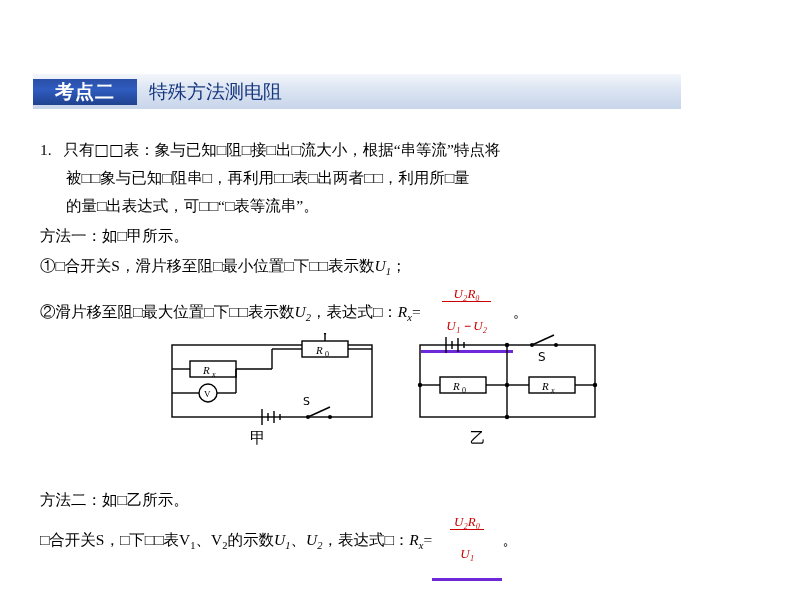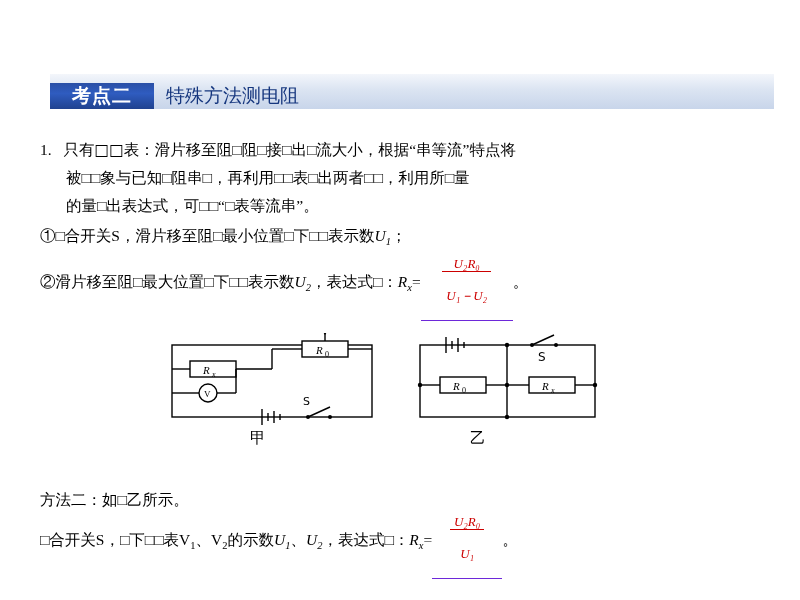--- a/index.html
+++ b/index.html
@@ -17,26 +17,26 @@
   }
   .page {
     position: absolute;
     left: 0; top: 0;
     width: 800px; height: 600px;
   }
 
   
   .banner {
     position: absolute;
-    left: 50px;
+    left: 33px;
     top: 74px;
-    width: 724px;
+    width: 648px;
     height: 35px;
     display: flex;
-    align-items: flex-end;
+    align-items: center;
     background: linear-gradient(to bottom, #f3f6fb 0%, #dbe4f2 45%, #c8d5ea 100%);
   }
   .banner-tag {
     width: 104px;
     background: linear-gradient(to bottom, #2a4fa6 0%, #2f5cc0 40%, #20428f 100%);
     color: #ffffff;
     font-weight: bold;
     font-size: 19px;
     letter-spacing: 1px;
     display: flex;
@@ -103,21 +103,21 @@
   .frac .den {
     display: block;
     font-size: 13px;
     line-height: 15px;
     border-top: 1.3px solid #cc0000;
     padding: 16px 4px;
   }
   .ans-wrap {
     display: inline-block;
     position: relative;
-    border-bottom: 1px solid #6d28d9;
+    border-bottom: 3px solid #6d28d9;
     min-width: 92px;
     text-align: center;
     line-height: 16px;
     vertical-align: -6px;
   }
 
   
   .figures {
     position: absolute;
     left: 40px;
@@ -140,25 +140,26 @@
 
   <div class="banner">
     <div class="banner-tag">考点二</div>
     <div class="banner-title">特殊方法测电阻</div>
   </div>
 
   <div class="body-text">
 
     <div class="para p1">
       <span>1.</span>
-      <span style="display:inline-block;width:8px"></span><span class="bold">只有□□表：</span><span>滑片移至阻□阻□接□出□流大小，根据“串等流”特点将</span>
+      <span style="display:inline-block;width:8px"></span><span class="bold">只有□□表：</span><span>象与已知□阻□接□出□流大小，根据“串等流”特点将</span>
       <span class="hang">被□□象与已知□阻串□，再利用□□表□出两者□□，利用所□量</span>
       <span class="hang">的量□出表达式，可□□“□表等流串”。</span>
     </div>
 
+    <div class="para">方法一：如□甲所示。</div>
 
     <div class="para">
       <span>①□合开关S，滑片移至阻□最小位置□下□□表示数</span><span class="ital">U</span><span class="sub ital">1</span><span>；</span>
     </div>
 
     <div class="para">
       <span>②滑片移至阻□最大位置□下□□表示数</span><span class="ital">U</span><span class="sub ital">2</span><span>，表达式□：</span><span class="ital">R</span><span class="sub ital">x</span><span>=</span><span class="ans-wrap"><span class="frac"><span class="num">U₂R₀</span><span class="den">U₁－U₂</span></span></span><span>。</span>
     </div>
   </div>
 

